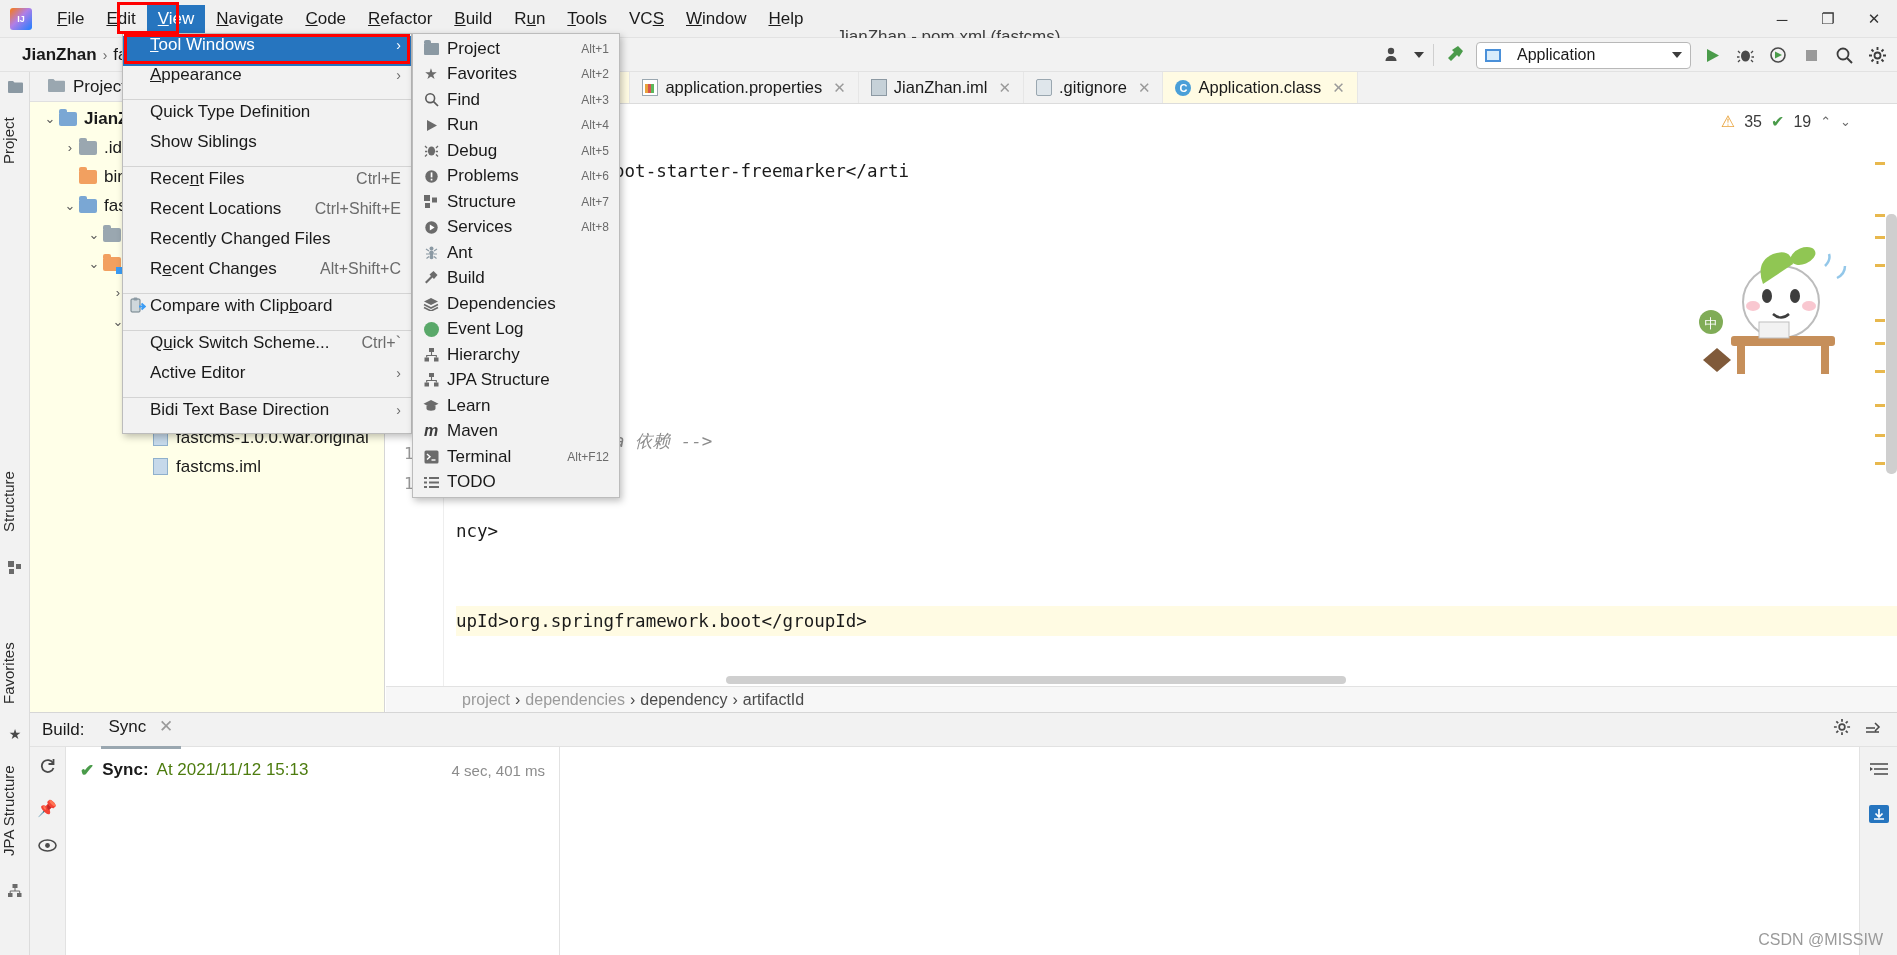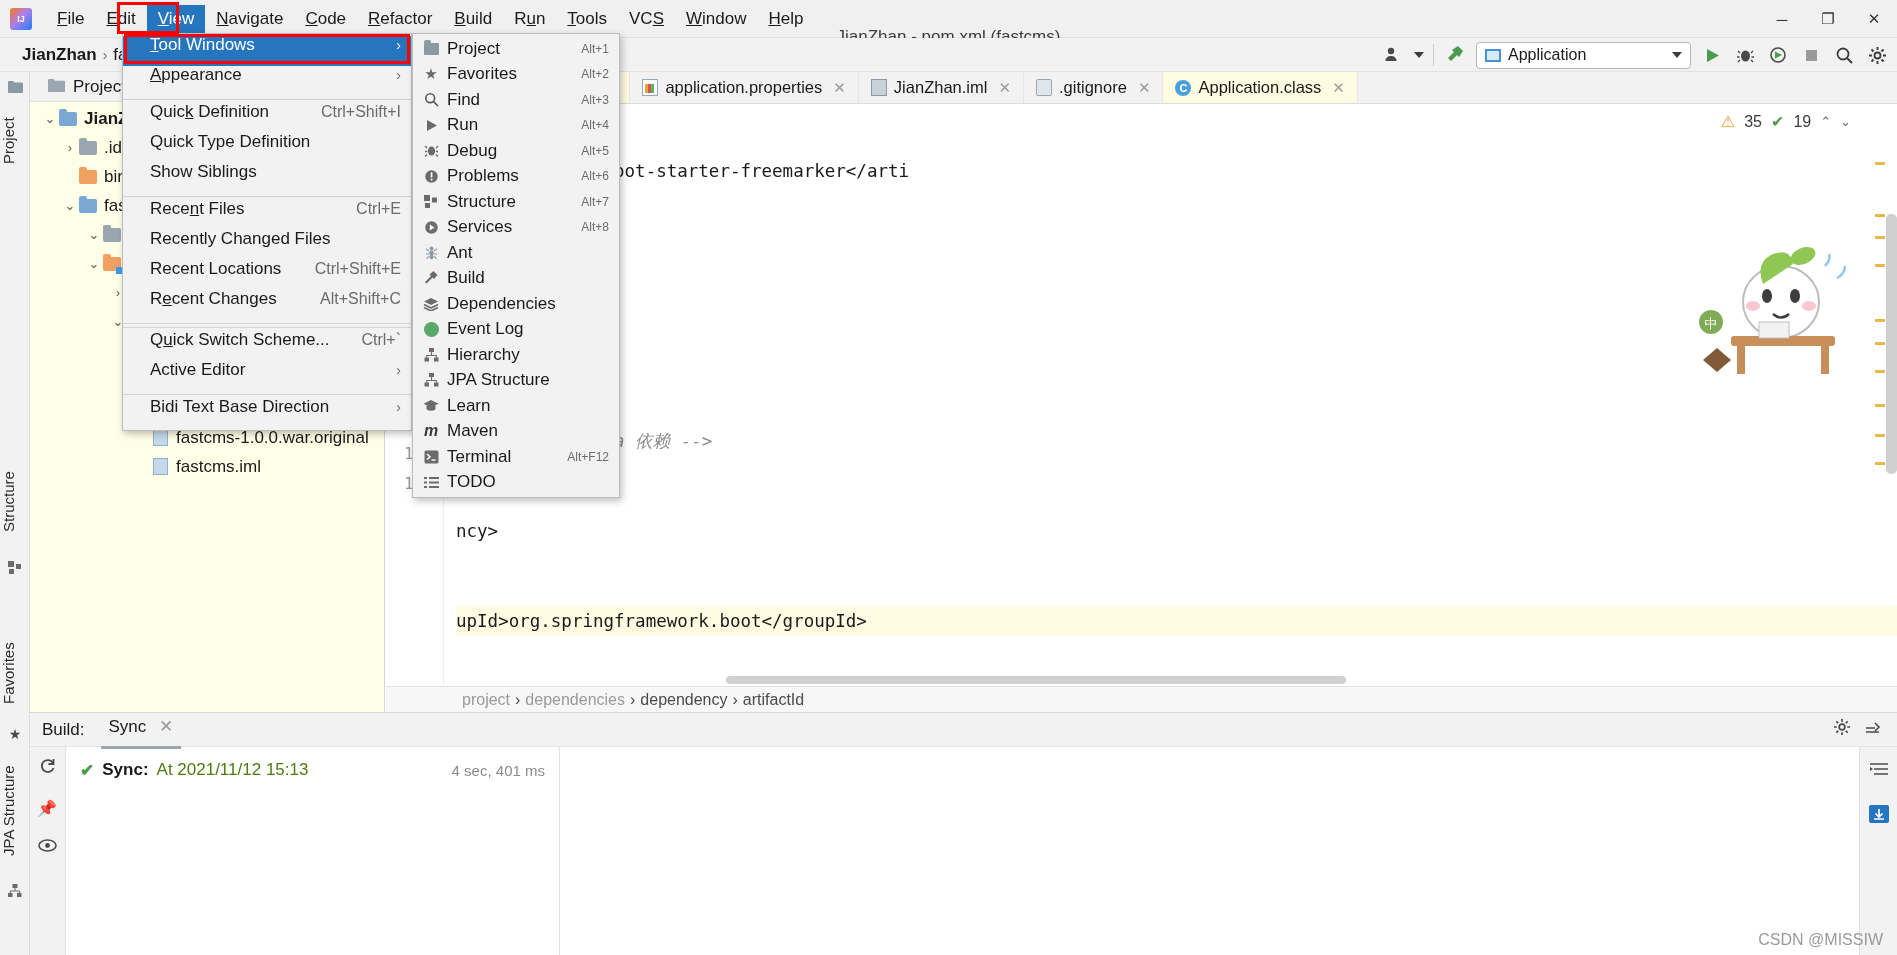--- a/index.html
+++ b/index.html
@@ -59,21 +59,21 @@
   }
   .crumb { font-size: 17px; color: #1a1a1a; padding: 0 4px; white-space: nowrap; }
   .crumb.bold { font-weight: bold; }
   .crumb-sep { color: #6b6b6b; font-size: 14px; padding: 0 2px; }
   .toolbar-right {
     position: absolute; right: 8px; top: 38px; height: 34px;
     display: flex; align-items: center; gap: 9px;
   }
   .tb-ico { width: 24px; height: 24px; display: flex; align-items: center; justify-content: center; color: #4a4a4a; }
   .run-config {
-    display: flex; align-items: center; gap: 7px; height: 27px;
+    display: flex; align-items: center; gap: 16px; height: 27px;
     border: 1px solid #b8b8b8; border-radius: 4px; background: #fff;
     padding: 0 8px; min-width: 215px; font-size: 16px;
   }
   .rc-icon {
     width: 16px; height: 13px; border: 2px solid #4a90d9; background: #d8ecfb;
   }
   .rc-label { flex: 1; }
   .caret { width: 0; height: 0; border-left: 5px solid transparent; border-right: 5px solid transparent; border-top: 6px solid #3c3c3c; }
   .divider-v { width: 1px; height: 22px; background: #cfcfcf; }
 
@@ -669,46 +669,52 @@
     <div class="dd-item sel">
       <span><u>T</u>ool Windows</span>
       <span class="sub-arrow">›</span>
     </div>
     <div class="dd-item">
       <span><u>A</u>ppearance</span>
       <span class="sub-arrow">›</span>
     </div>
     <div class="dd-sep"></div>
     <div class="dd-item">
-      <span>Quic<u>k</u> Definition</span>
-      <span class="sc">Ctrl+Shift+I</span>
-    </div>
-    <div class="dd-item">
       <span>Quick Type Definition</span>
     </div>
     <div class="dd-item">
       <span>Show Siblings</span>
     </div>
     <div class="dd-sep"></div>
     <div class="dd-item">
       <span>Rece<u>n</u>t Files</span>
       <span class="sc">Ctrl+E</span>
     </div>
     <div class="dd-item">
-      <span>Recently Changed Files</span>
-    </div>
-    <div class="dd-item">
       <span>Recent Locations</span>
       <span class="sc">Ctrl+Shift+E</span>
     </div>
     <div class="dd-item">
+      <span>Recently Changed Files</span>
+    </div>
+    <div class="dd-item">
       <span>R<u>e</u>cent Changes</span>
       <span class="sc">Alt+Shift+C</span>
     </div>
     <div class="dd-sep"></div>
+    <div class="dd-item">
+      <span class="dd-ico">
+        <svg width="17" height="17" viewBox="0 0 17 17">
+            <rect x="2" y="2" width="9" height="13" rx="1" fill="#cfd8dc" stroke="#6b7c85"></rect>
+            <rect x="4.5" y="0.5" width="4" height="3" rx="1" fill="#8b99a3"></rect>
+            <path d="M16 9.5H10M12.5 6.5L16 9.5l-3.5 3" stroke="#3b9cf5" stroke-width="1.8" fill="none"></path>
+          </svg>
+      </span>
+      <span>Compare with Clip<u>b</u>oard</span>
+    </div>
     <div class="dd-sep"></div>
     <div class="dd-item">
       <span>Q<u>u</u>ick Switch Scheme...</span>
       <span class="sc">Ctrl+`</span>
     </div>
     <div class="dd-item">
       <span>Active Editor</span>
       <span class="sub-arrow">›</span>
     </div>
     <div class="dd-sep"></div>

